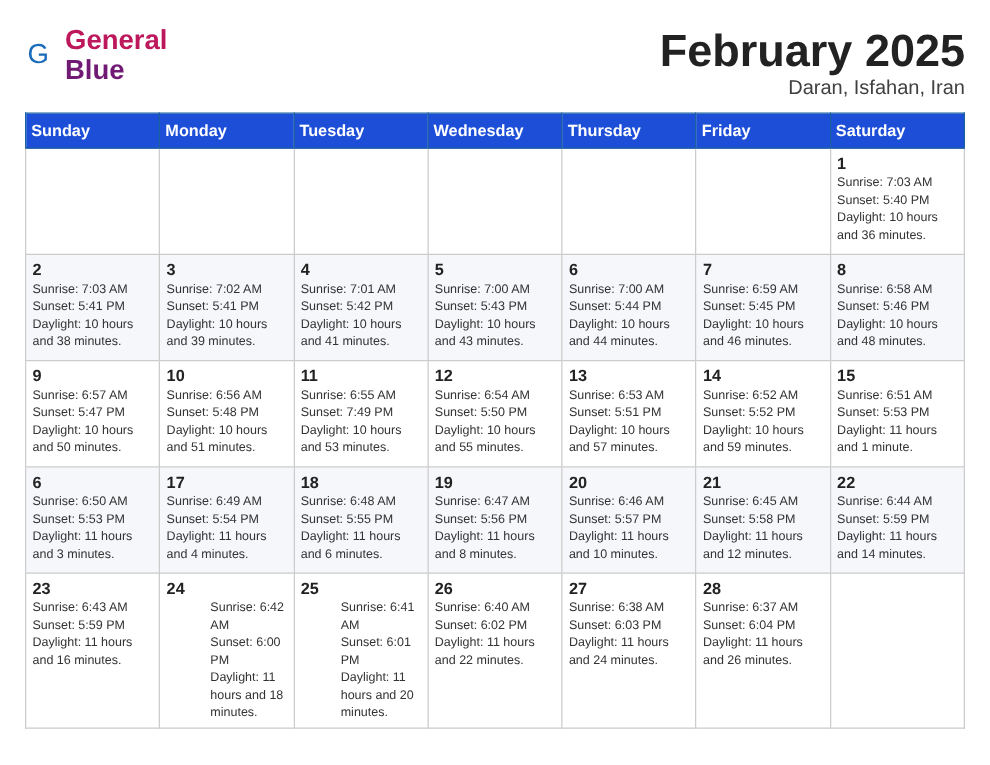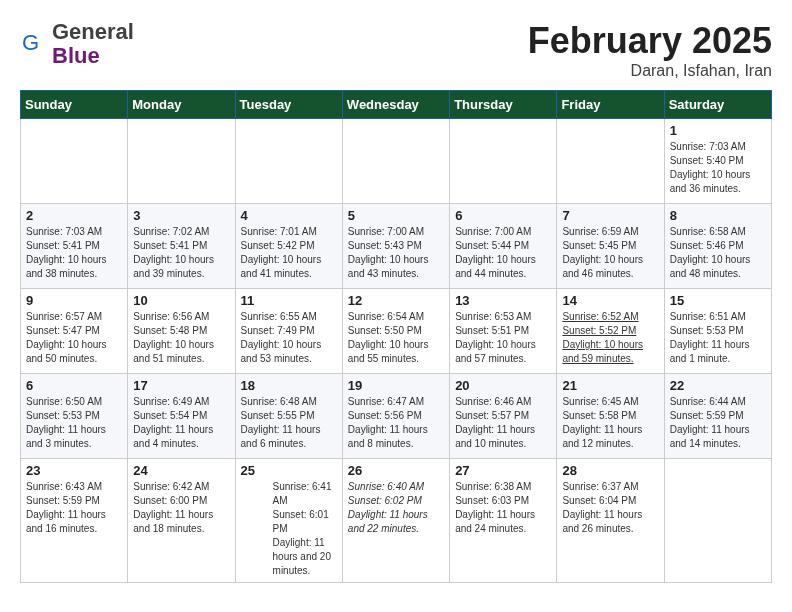--- a/index.html
+++ b/index.html
@@ -18,21 +18,21 @@
     }
     .logo {
       display: flex;
       align-items: center;
     }
     .logo-text {
       font-size: 22px;
       font-weight: bold;
       line-height: 1.1;
     }
-    .logo-general { color: #404040; }
+    .logo-general { color: #be185d; }
     .logo-blue { color: #701a75; }
     .logo-icon {
       width: 28px;
       height: 28px;
       margin-right: 4px;
     }
     .title-block {
       text-align: right;
     }
     .month-title {
@@ -43,21 +43,21 @@
     .subtitle {
       font-size: 16px;
       color: #404040;
     }
     .calendar {
       width: 100%;
       border-collapse: collapse;
       border: 1px solid #ccc;
     }
     .calendar th {
-      background: #14532d;
+      background: #1d4ed8;
       color: #fff;
       font-size: 13px;
       font-weight: bold;
       padding: 6px 4px;
       text-align: left;
       border: 1px solid #1a5fa0;
     }
     .calendar td {
       vertical-align: top;
       border: 1px solid #ccc;
@@ -205,21 +205,21 @@
 Daylight: 10 hours and 55 minutes.</div>
         </td>
         <td>
           <span class="day-number">13</span>
           <div class="day-info" style="white-space: pre-line;">Sunrise: 6:53 AM
 Sunset: 5:51 PM
 Daylight: 10 hours and 57 minutes.</div>
         </td>
         <td>
           <span class="day-number">14</span>
-          <div class="day-info" style="white-space: pre-line; text-decoration: underline;">Sunrise: 6:52 AM
+          <div class="day-info" style="white-space: pre-line;">Sunrise: 6:52 AM
 Sunset: 5:52 PM
 Daylight: 10 hours and 59 minutes.</div>
         </td>
         <td>
           <span class="day-number">15</span>
           <div class="day-info" style="white-space: pre-line;">Sunrise: 6:51 AM
 Sunset: 5:53 PM
 Daylight: 11 hours and 1 minute.</div>
         </td>
       </tr>
@@ -269,33 +269,33 @@
       </tr>
       <tr>
         <td>
           <span class="day-number">23</span>
           <div class="day-info" style="white-space: pre-line;">Sunrise: 6:43 AM
 Sunset: 5:59 PM
 Daylight: 11 hours and 16 minutes.</div>
         </td>
         <td>
           <span class="day-number">24</span>
-          <div class="day-info" style="white-space: pre-line;">Sunrise: 6:42 AM
+          <div class="day-info" style="white-space: pre-line; margin-left: 35px;">Sunrise: 6:42 AM
 Sunset: 6:00 PM
 Daylight: 11 hours and 18 minutes.</div>
         </td>
         <td>
           <span class="day-number">25</span>
           <div class="day-info" style="white-space: pre-line; margin-left: 32px;">Sunrise: 6:41 AM
 Sunset: 6:01 PM
 Daylight: 11 hours and 20 minutes.</div>
         </td>
         <td>
           <span class="day-number">26</span>
-          <div class="day-info" style="white-space: pre-line; font-style: italic;">Sunrise: 6:40 AM
+          <div class="day-info" style="white-space: pre-line;">Sunrise: 6:40 AM
 Sunset: 6:02 PM
 Daylight: 11 hours and 22 minutes.</div>
         </td>
         <td>
           <span class="day-number">27</span>
           <div class="day-info" style="white-space: pre-line;">Sunrise: 6:38 AM
 Sunset: 6:03 PM
 Daylight: 11 hours and 24 minutes.</div>
         </td>
         <td>

